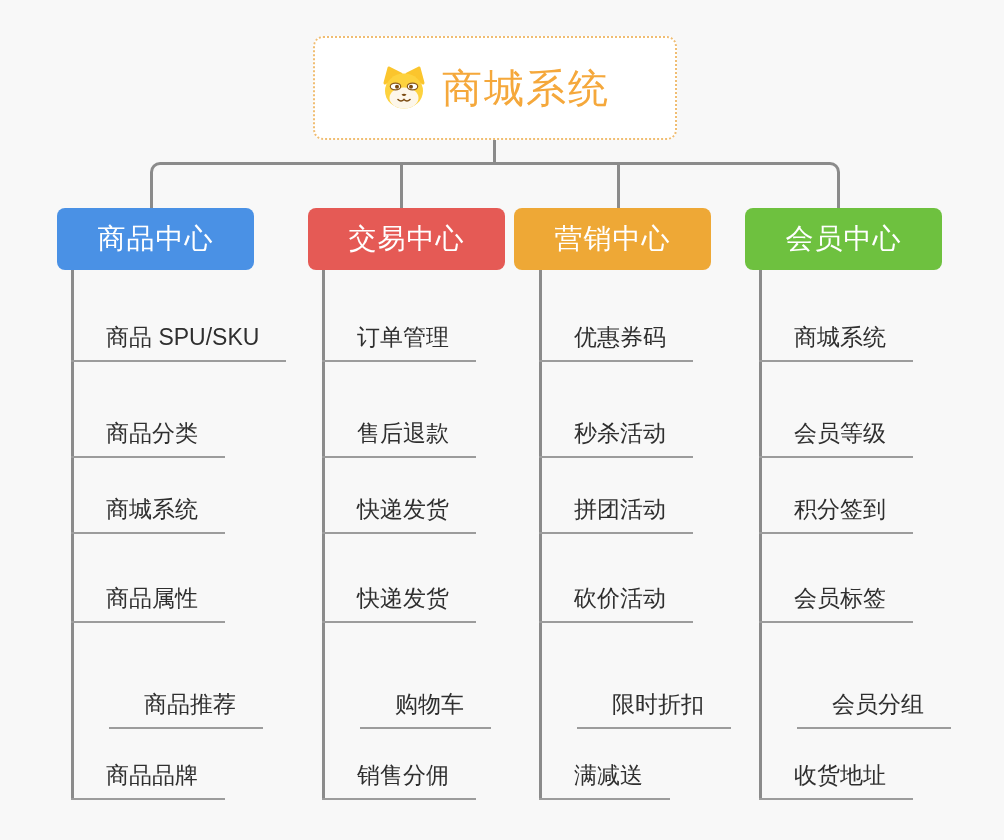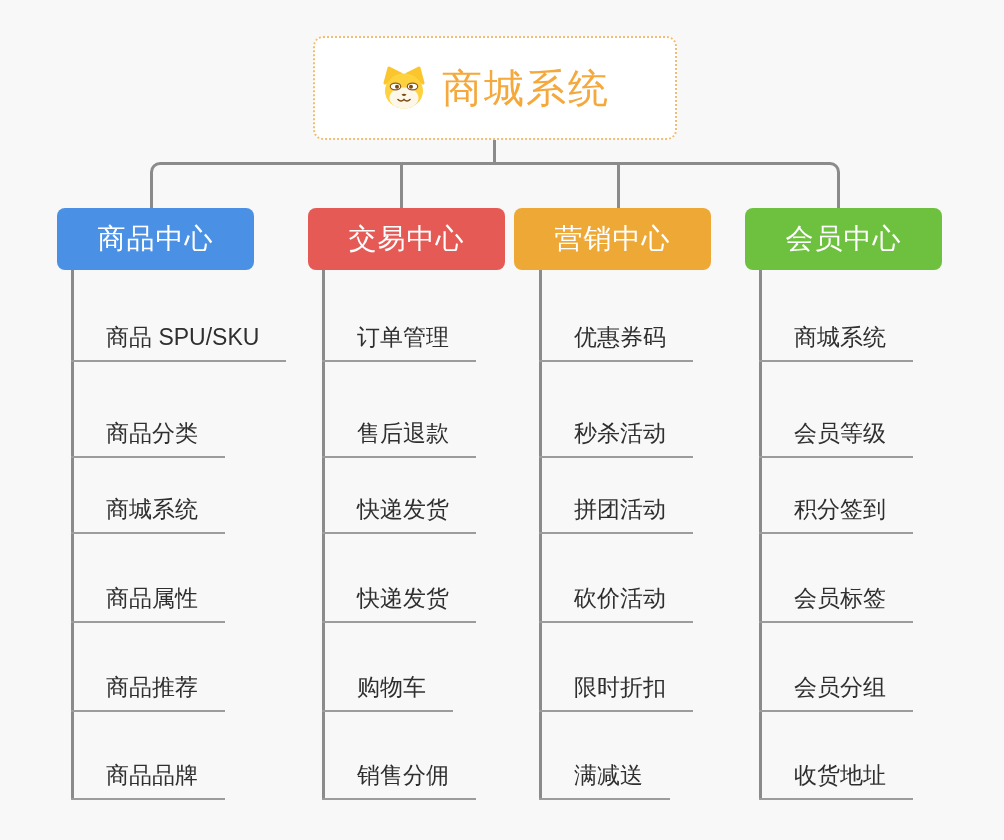--- a/index.html
+++ b/index.html
@@ -66,21 +66,21 @@
     position:absolute;left:0;
     padding:0 27px 8px 35px;
     border-bottom:2px solid #9c9c9c;
     font-size:23px;line-height:30px;color:#2f2f2f;
     white-space:nowrap;
   }
   .r0{top:52px;}
   .r1{top:148px;}
   .r2{top:224px;}
   .r3{top:313px;}
-  .r4{top:402px;}
+  .r4{top:419px;margin-left:38px;}
   .r5{top:490px;}
 
   .dog-icon{width:48px;height:46px;flex:0 0 auto;}
 </style>
 </head>
 <body>
 
 <div class="canvas">
 
   <div class="stem-root"></div>

